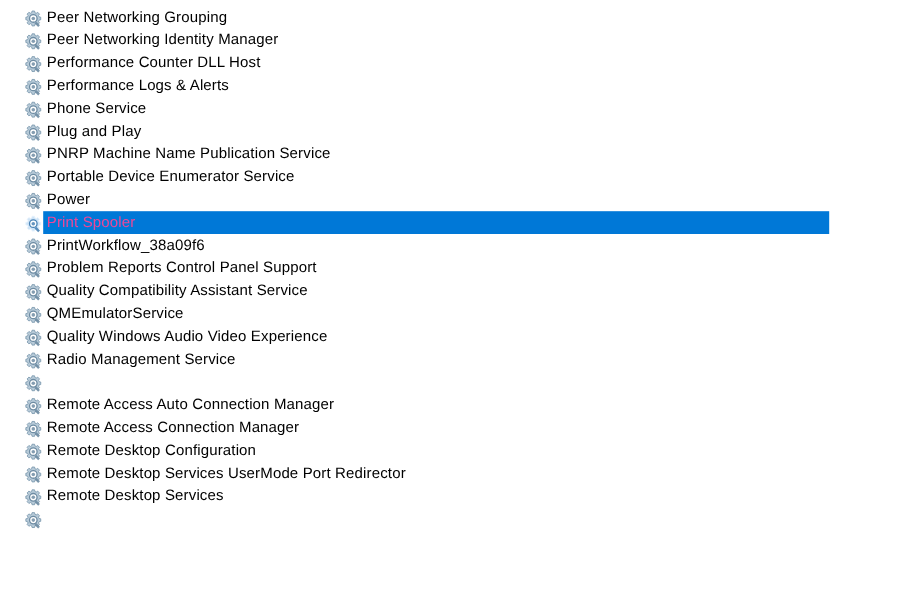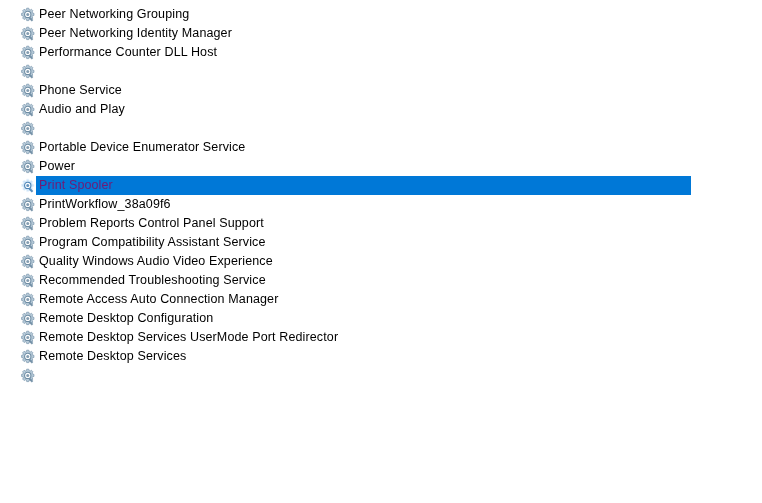--- a/index.html
+++ b/index.html
@@ -19,21 +19,21 @@
     width: 762px;
     height: 503px;
     padding-top: 5px;
     box-sizing: border-box;
   }
   .service-row {
     position: relative;
     height: 19px;
     line-height: 19px;
     display: flex;
-    align-items: center;
+    align-items: flex-end;
     white-space: nowrap;
     padding-left: 20px;
     box-sizing: border-box;
   }
   .service-icon {
     width: 16px;
     height: 16px;
     flex: 0 0 16px;
     margin-right: 2px;
     display: block;
@@ -59,21 +59,21 @@
     width: 655px;
     background: #0078d7;
     z-index: 0;
   }
   .service-row.selected .service-icon,
   .service-row.selected .service-label {
     position: relative;
     z-index: 1;
   }
   .service-row.selected .service-label {
-    color: #701a75;
+    color: #ec4899;
   }
 </style>
 </head>
 <body>
 
 <div id="services-list">
     <div class="service-row">
       <span class="service-icon">
         <svg width="16" height="16" viewBox="0 0 16 16" xmlns="http://www.w3.org/2000/svg">
           <g>
@@ -116,20 +116,21 @@
       <span class="service-icon">
         <svg width="16" height="16" viewBox="0 0 16 16" xmlns="http://www.w3.org/2000/svg">
           <g>
             <path d="M6.7 1.2h2.1l.3 1.4 1.1.45 1.2-.8 1.5 1.5-.8 1.2.45 1.1 1.4.3v2.1l-1.4.3-.45 1.1.8 1.2-1.5 1.5-1.2-.8-1.1.45-.3 1.4H6.7l-.3-1.4-1.1-.45-1.2.8-1.5-1.5.8-1.2-.45-1.1-1.4-.3V6.35l1.4-.3.45-1.1-.8-1.2 1.5-1.5 1.2.8 1.1-.45z" fill="#b8cbd9" stroke="#7a97ad" stroke-width="0.7" stroke-linejoin="round"></path>
             <circle cx="7.75" cy="7.4" r="3.15" fill="#ffffff" stroke="#6e8ca3" stroke-width="1.1"></circle>
             <circle cx="7.75" cy="7.4" r="1.5" fill="#6e8ca3" opacity="0.85"></circle>
             <path d="M10.2 9.9l3.1 3.1-1.5 1.5-3.1-3.1z" fill="#6e8ca3" opacity="0.9"></path>
           </g>
         </svg>
       </span>
+      <span class="service-label">Performance Logs &amp; Alerts</span>
     </div>
     <div class="service-row">
       <span class="service-icon">
         <svg width="16" height="16" viewBox="0 0 16 16" xmlns="http://www.w3.org/2000/svg">
           <g>
             <path d="M6.7 1.2h2.1l.3 1.4 1.1.45 1.2-.8 1.5 1.5-.8 1.2.45 1.1 1.4.3v2.1l-1.4.3-.45 1.1.8 1.2-1.5 1.5-1.2-.8-1.1.45-.3 1.4H6.7l-.3-1.4-1.1-.45-1.2.8-1.5-1.5.8-1.2-.45-1.1-1.4-.3V6.35l1.4-.3.45-1.1-.8-1.2 1.5-1.5 1.2.8 1.1-.45z" fill="#b8cbd9" stroke="#7a97ad" stroke-width="0.7" stroke-linejoin="round"></path>
             <circle cx="7.75" cy="7.4" r="3.15" fill="#ffffff" stroke="#6e8ca3" stroke-width="1.1"></circle>
             <circle cx="7.75" cy="7.4" r="1.5" fill="#6e8ca3" opacity="0.85"></circle>
             <path d="M10.2 9.9l3.1 3.1-1.5 1.5-3.1-3.1z" fill="#6e8ca3" opacity="0.9"></path>
           </g>
@@ -141,33 +142,34 @@
       <span class="service-icon">
         <svg width="16" height="16" viewBox="0 0 16 16" xmlns="http://www.w3.org/2000/svg">
           <g>
             <path d="M6.7 1.2h2.1l.3 1.4 1.1.45 1.2-.8 1.5 1.5-.8 1.2.45 1.1 1.4.3v2.1l-1.4.3-.45 1.1.8 1.2-1.5 1.5-1.2-.8-1.1.45-.3 1.4H6.7l-.3-1.4-1.1-.45-1.2.8-1.5-1.5.8-1.2-.45-1.1-1.4-.3V6.35l1.4-.3.45-1.1-.8-1.2 1.5-1.5 1.2.8 1.1-.45z" fill="#b8cbd9" stroke="#7a97ad" stroke-width="0.7" stroke-linejoin="round"></path>
             <circle cx="7.75" cy="7.4" r="3.15" fill="#ffffff" stroke="#6e8ca3" stroke-width="1.1"></circle>
             <circle cx="7.75" cy="7.4" r="1.5" fill="#6e8ca3" opacity="0.85"></circle>
             <path d="M10.2 9.9l3.1 3.1-1.5 1.5-3.1-3.1z" fill="#6e8ca3" opacity="0.9"></path>
           </g>
         </svg>
       </span>
-      <span class="service-label">Audio and Play</span>
-    </div>
-    <div class="service-row">
-      <span class="service-icon">
-        <svg width="16" height="16" viewBox="0 0 16 16" xmlns="http://www.w3.org/2000/svg">
-          <g>
-            <path d="M6.7 1.2h2.1l.3 1.4 1.1.45 1.2-.8 1.5 1.5-.8 1.2.45 1.1 1.4.3v2.1l-1.4.3-.45 1.1.8 1.2-1.5 1.5-1.2-.8-1.1.45-.3 1.4H6.7l-.3-1.4-1.1-.45-1.2.8-1.5-1.5.8-1.2-.45-1.1-1.4-.3V6.35l1.4-.3.45-1.1-.8-1.2 1.5-1.5 1.2.8 1.1-.45z" fill="#b8cbd9" stroke="#7a97ad" stroke-width="0.7" stroke-linejoin="round"></path>
-            <circle cx="7.75" cy="7.4" r="3.15" fill="#ffffff" stroke="#6e8ca3" stroke-width="1.1"></circle>
-            <circle cx="7.75" cy="7.4" r="1.5" fill="#6e8ca3" opacity="0.85"></circle>
-            <path d="M10.2 9.9l3.1 3.1-1.5 1.5-3.1-3.1z" fill="#6e8ca3" opacity="0.9"></path>
-          </g>
-        </svg>
-      </span>
+      <span class="service-label">Plug and Play</span>
+    </div>
+    <div class="service-row">
+      <span class="service-icon">
+        <svg width="16" height="16" viewBox="0 0 16 16" xmlns="http://www.w3.org/2000/svg">
+          <g>
+            <path d="M6.7 1.2h2.1l.3 1.4 1.1.45 1.2-.8 1.5 1.5-.8 1.2.45 1.1 1.4.3v2.1l-1.4.3-.45 1.1.8 1.2-1.5 1.5-1.2-.8-1.1.45-.3 1.4H6.7l-.3-1.4-1.1-.45-1.2.8-1.5-1.5.8-1.2-.45-1.1-1.4-.3V6.35l1.4-.3.45-1.1-.8-1.2 1.5-1.5 1.2.8 1.1-.45z" fill="#b8cbd9" stroke="#7a97ad" stroke-width="0.7" stroke-linejoin="round"></path>
+            <circle cx="7.75" cy="7.4" r="3.15" fill="#ffffff" stroke="#6e8ca3" stroke-width="1.1"></circle>
+            <circle cx="7.75" cy="7.4" r="1.5" fill="#6e8ca3" opacity="0.85"></circle>
+            <path d="M10.2 9.9l3.1 3.1-1.5 1.5-3.1-3.1z" fill="#6e8ca3" opacity="0.9"></path>
+          </g>
+        </svg>
+      </span>
+      <span class="service-label">PNRP Machine Name Publication Service</span>
     </div>
     <div class="service-row">
       <span class="service-icon">
         <svg width="16" height="16" viewBox="0 0 16 16" xmlns="http://www.w3.org/2000/svg">
           <g>
             <path d="M6.7 1.2h2.1l.3 1.4 1.1.45 1.2-.8 1.5 1.5-.8 1.2.45 1.1 1.4.3v2.1l-1.4.3-.45 1.1.8 1.2-1.5 1.5-1.2-.8-1.1.45-.3 1.4H6.7l-.3-1.4-1.1-.45-1.2.8-1.5-1.5.8-1.2-.45-1.1-1.4-.3V6.35l1.4-.3.45-1.1-.8-1.2 1.5-1.5 1.2.8 1.1-.45z" fill="#b8cbd9" stroke="#7a97ad" stroke-width="0.7" stroke-linejoin="round"></path>
             <circle cx="7.75" cy="7.4" r="3.15" fill="#ffffff" stroke="#6e8ca3" stroke-width="1.1"></circle>
             <circle cx="7.75" cy="7.4" r="1.5" fill="#6e8ca3" opacity="0.85"></circle>
             <path d="M10.2 9.9l3.1 3.1-1.5 1.5-3.1-3.1z" fill="#6e8ca3" opacity="0.9"></path>
           </g>
@@ -232,21 +234,34 @@
       <span class="service-icon">
         <svg width="16" height="16" viewBox="0 0 16 16" xmlns="http://www.w3.org/2000/svg">
           <g>
             <path d="M6.7 1.2h2.1l.3 1.4 1.1.45 1.2-.8 1.5 1.5-.8 1.2.45 1.1 1.4.3v2.1l-1.4.3-.45 1.1.8 1.2-1.5 1.5-1.2-.8-1.1.45-.3 1.4H6.7l-.3-1.4-1.1-.45-1.2.8-1.5-1.5.8-1.2-.45-1.1-1.4-.3V6.35l1.4-.3.45-1.1-.8-1.2 1.5-1.5 1.2.8 1.1-.45z" fill="#b8cbd9" stroke="#7a97ad" stroke-width="0.7" stroke-linejoin="round"></path>
             <circle cx="7.75" cy="7.4" r="3.15" fill="#ffffff" stroke="#6e8ca3" stroke-width="1.1"></circle>
             <circle cx="7.75" cy="7.4" r="1.5" fill="#6e8ca3" opacity="0.85"></circle>
             <path d="M10.2 9.9l3.1 3.1-1.5 1.5-3.1-3.1z" fill="#6e8ca3" opacity="0.9"></path>
           </g>
         </svg>
       </span>
-      <span class="service-label">Program Compatibility Assistant Service</span>
+      <span class="service-label">Quality Compatibility Assistant Service</span>
+    </div>
+    <div class="service-row">
+      <span class="service-icon">
+        <svg width="16" height="16" viewBox="0 0 16 16" xmlns="http://www.w3.org/2000/svg">
+          <g>
+            <path d="M6.7 1.2h2.1l.3 1.4 1.1.45 1.2-.8 1.5 1.5-.8 1.2.45 1.1 1.4.3v2.1l-1.4.3-.45 1.1.8 1.2-1.5 1.5-1.2-.8-1.1.45-.3 1.4H6.7l-.3-1.4-1.1-.45-1.2.8-1.5-1.5.8-1.2-.45-1.1-1.4-.3V6.35l1.4-.3.45-1.1-.8-1.2 1.5-1.5 1.2.8 1.1-.45z" fill="#b8cbd9" stroke="#7a97ad" stroke-width="0.7" stroke-linejoin="round"></path>
+            <circle cx="7.75" cy="7.4" r="3.15" fill="#ffffff" stroke="#6e8ca3" stroke-width="1.1"></circle>
+            <circle cx="7.75" cy="7.4" r="1.5" fill="#6e8ca3" opacity="0.85"></circle>
+            <path d="M10.2 9.9l3.1 3.1-1.5 1.5-3.1-3.1z" fill="#6e8ca3" opacity="0.9"></path>
+          </g>
+        </svg>
+      </span>
+      <span class="service-label">QMEmulatorService</span>
     </div>
     <div class="service-row">
       <span class="service-icon">
         <svg width="16" height="16" viewBox="0 0 16 16" xmlns="http://www.w3.org/2000/svg">
           <g>
             <path d="M6.7 1.2h2.1l.3 1.4 1.1.45 1.2-.8 1.5 1.5-.8 1.2.45 1.1 1.4.3v2.1l-1.4.3-.45 1.1.8 1.2-1.5 1.5-1.2-.8-1.1.45-.3 1.4H6.7l-.3-1.4-1.1-.45-1.2.8-1.5-1.5.8-1.2-.45-1.1-1.4-.3V6.35l1.4-.3.45-1.1-.8-1.2 1.5-1.5 1.2.8 1.1-.45z" fill="#b8cbd9" stroke="#7a97ad" stroke-width="0.7" stroke-linejoin="round"></path>
             <circle cx="7.75" cy="7.4" r="3.15" fill="#ffffff" stroke="#6e8ca3" stroke-width="1.1"></circle>
             <circle cx="7.75" cy="7.4" r="1.5" fill="#6e8ca3" opacity="0.85"></circle>
             <path d="M10.2 9.9l3.1 3.1-1.5 1.5-3.1-3.1z" fill="#6e8ca3" opacity="0.9"></path>
           </g>
@@ -258,34 +273,59 @@
       <span class="service-icon">
         <svg width="16" height="16" viewBox="0 0 16 16" xmlns="http://www.w3.org/2000/svg">
           <g>
             <path d="M6.7 1.2h2.1l.3 1.4 1.1.45 1.2-.8 1.5 1.5-.8 1.2.45 1.1 1.4.3v2.1l-1.4.3-.45 1.1.8 1.2-1.5 1.5-1.2-.8-1.1.45-.3 1.4H6.7l-.3-1.4-1.1-.45-1.2.8-1.5-1.5.8-1.2-.45-1.1-1.4-.3V6.35l1.4-.3.45-1.1-.8-1.2 1.5-1.5 1.2.8 1.1-.45z" fill="#b8cbd9" stroke="#7a97ad" stroke-width="0.7" stroke-linejoin="round"></path>
             <circle cx="7.75" cy="7.4" r="3.15" fill="#ffffff" stroke="#6e8ca3" stroke-width="1.1"></circle>
             <circle cx="7.75" cy="7.4" r="1.5" fill="#6e8ca3" opacity="0.85"></circle>
             <path d="M10.2 9.9l3.1 3.1-1.5 1.5-3.1-3.1z" fill="#6e8ca3" opacity="0.9"></path>
           </g>
         </svg>
       </span>
-      <span class="service-label">Recommended Troubleshooting Service</span>
+      <span class="service-label">Radio Management Service</span>
+    </div>
+    <div class="service-row">
+      <span class="service-icon">
+        <svg width="16" height="16" viewBox="0 0 16 16" xmlns="http://www.w3.org/2000/svg">
+          <g>
+            <path d="M6.7 1.2h2.1l.3 1.4 1.1.45 1.2-.8 1.5 1.5-.8 1.2.45 1.1 1.4.3v2.1l-1.4.3-.45 1.1.8 1.2-1.5 1.5-1.2-.8-1.1.45-.3 1.4H6.7l-.3-1.4-1.1-.45-1.2.8-1.5-1.5.8-1.2-.45-1.1-1.4-.3V6.35l1.4-.3.45-1.1-.8-1.2 1.5-1.5 1.2.8 1.1-.45z" fill="#b8cbd9" stroke="#7a97ad" stroke-width="0.7" stroke-linejoin="round"></path>
+            <circle cx="7.75" cy="7.4" r="3.15" fill="#ffffff" stroke="#6e8ca3" stroke-width="1.1"></circle>
+            <circle cx="7.75" cy="7.4" r="1.5" fill="#6e8ca3" opacity="0.85"></circle>
+            <path d="M10.2 9.9l3.1 3.1-1.5 1.5-3.1-3.1z" fill="#6e8ca3" opacity="0.9"></path>
+          </g>
+        </svg>
+      </span>
     </div>
     <div class="service-row">
       <span class="service-icon">
         <svg width="16" height="16" viewBox="0 0 16 16" xmlns="http://www.w3.org/2000/svg">
           <g>
             <path d="M6.7 1.2h2.1l.3 1.4 1.1.45 1.2-.8 1.5 1.5-.8 1.2.45 1.1 1.4.3v2.1l-1.4.3-.45 1.1.8 1.2-1.5 1.5-1.2-.8-1.1.45-.3 1.4H6.7l-.3-1.4-1.1-.45-1.2.8-1.5-1.5.8-1.2-.45-1.1-1.4-.3V6.35l1.4-.3.45-1.1-.8-1.2 1.5-1.5 1.2.8 1.1-.45z" fill="#b8cbd9" stroke="#7a97ad" stroke-width="0.7" stroke-linejoin="round"></path>
             <circle cx="7.75" cy="7.4" r="3.15" fill="#ffffff" stroke="#6e8ca3" stroke-width="1.1"></circle>
             <circle cx="7.75" cy="7.4" r="1.5" fill="#6e8ca3" opacity="0.85"></circle>
             <path d="M10.2 9.9l3.1 3.1-1.5 1.5-3.1-3.1z" fill="#6e8ca3" opacity="0.9"></path>
           </g>
         </svg>
       </span>
       <span class="service-label">Remote Access Auto Connection Manager</span>
+    </div>
+    <div class="service-row">
+      <span class="service-icon">
+        <svg width="16" height="16" viewBox="0 0 16 16" xmlns="http://www.w3.org/2000/svg">
+          <g>
+            <path d="M6.7 1.2h2.1l.3 1.4 1.1.45 1.2-.8 1.5 1.5-.8 1.2.45 1.1 1.4.3v2.1l-1.4.3-.45 1.1.8 1.2-1.5 1.5-1.2-.8-1.1.45-.3 1.4H6.7l-.3-1.4-1.1-.45-1.2.8-1.5-1.5.8-1.2-.45-1.1-1.4-.3V6.35l1.4-.3.45-1.1-.8-1.2 1.5-1.5 1.2.8 1.1-.45z" fill="#b8cbd9" stroke="#7a97ad" stroke-width="0.7" stroke-linejoin="round"></path>
+            <circle cx="7.75" cy="7.4" r="3.15" fill="#ffffff" stroke="#6e8ca3" stroke-width="1.1"></circle>
+            <circle cx="7.75" cy="7.4" r="1.5" fill="#6e8ca3" opacity="0.85"></circle>
+            <path d="M10.2 9.9l3.1 3.1-1.5 1.5-3.1-3.1z" fill="#6e8ca3" opacity="0.9"></path>
+          </g>
+        </svg>
+      </span>
+      <span class="service-label">Remote Access Connection Manager</span>
     </div>
     <div class="service-row">
       <span class="service-icon">
         <svg width="16" height="16" viewBox="0 0 16 16" xmlns="http://www.w3.org/2000/svg">
           <g>
             <path d="M6.7 1.2h2.1l.3 1.4 1.1.45 1.2-.8 1.5 1.5-.8 1.2.45 1.1 1.4.3v2.1l-1.4.3-.45 1.1.8 1.2-1.5 1.5-1.2-.8-1.1.45-.3 1.4H6.7l-.3-1.4-1.1-.45-1.2.8-1.5-1.5.8-1.2-.45-1.1-1.4-.3V6.35l1.4-.3.45-1.1-.8-1.2 1.5-1.5 1.2.8 1.1-.45z" fill="#b8cbd9" stroke="#7a97ad" stroke-width="0.7" stroke-linejoin="round"></path>
             <circle cx="7.75" cy="7.4" r="3.15" fill="#ffffff" stroke="#6e8ca3" stroke-width="1.1"></circle>
             <circle cx="7.75" cy="7.4" r="1.5" fill="#6e8ca3" opacity="0.85"></circle>
             <path d="M10.2 9.9l3.1 3.1-1.5 1.5-3.1-3.1z" fill="#6e8ca3" opacity="0.9"></path>
           </g>

